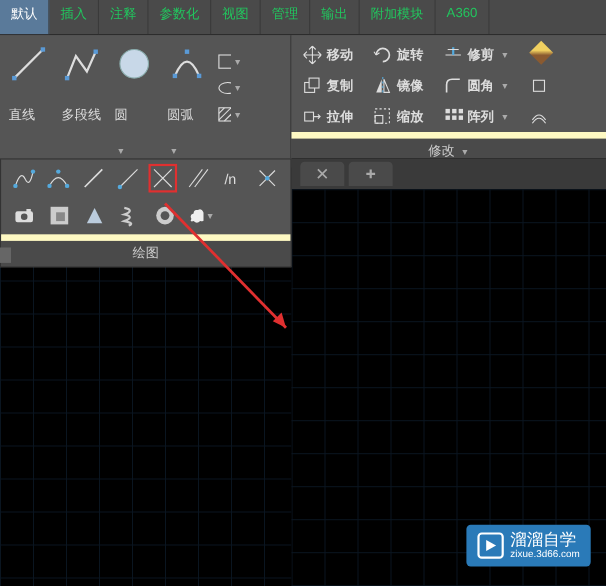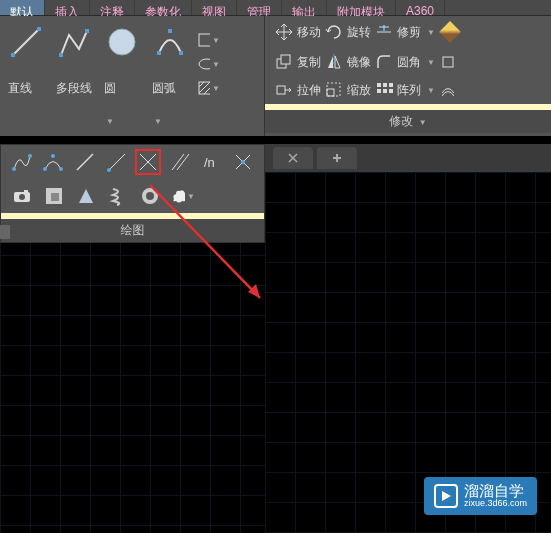--- a/index.html
+++ b/index.html
@@ -9,27 +9,27 @@
       background: #000;
       font-family: "Microsoft YaHei", sans-serif;
       font-size: 12px;
       color: #ccc;
       overflow: hidden;
       position: relative;
     }
     .tabs {
       display: flex;
       background: #4a4a4a;
-      height: 16px;
+      height: 32px;
       border-bottom: 1px solid #2a2a2a;
     }
     .tab {
       padding: 4px 10px;
       cursor: pointer;
-      color: #f9a8d4;
+      color: #22c55e;
       border-right: 1px solid #3a3a3a;
     }
     .tab.active {
       background: #5a7a9a;
       color: #fff;
     }
     .ribbon {
       display: flex;
       background: #555;
       height: 120px;
@@ -82,23 +82,24 @@
     .small-icon {
       width: 22px;
       height: 20px;
       display: flex;
       align-items: center;
       justify-content: center;
       cursor: pointer;
     }
     .modify-row {
       display: flex;
-      align-items: center;
-      gap: 0;
+      align-items: flex-end;
+      gap: 14px;
       padding: 3px 8px;
+      font-weight: bold;
     }
     .modify-item {
       display: flex;
       align-items: center;
       gap: 4px;
       cursor: pointer;
       padding: 2px;
     }
     .modify-item .label {
       font-size: 12px;

